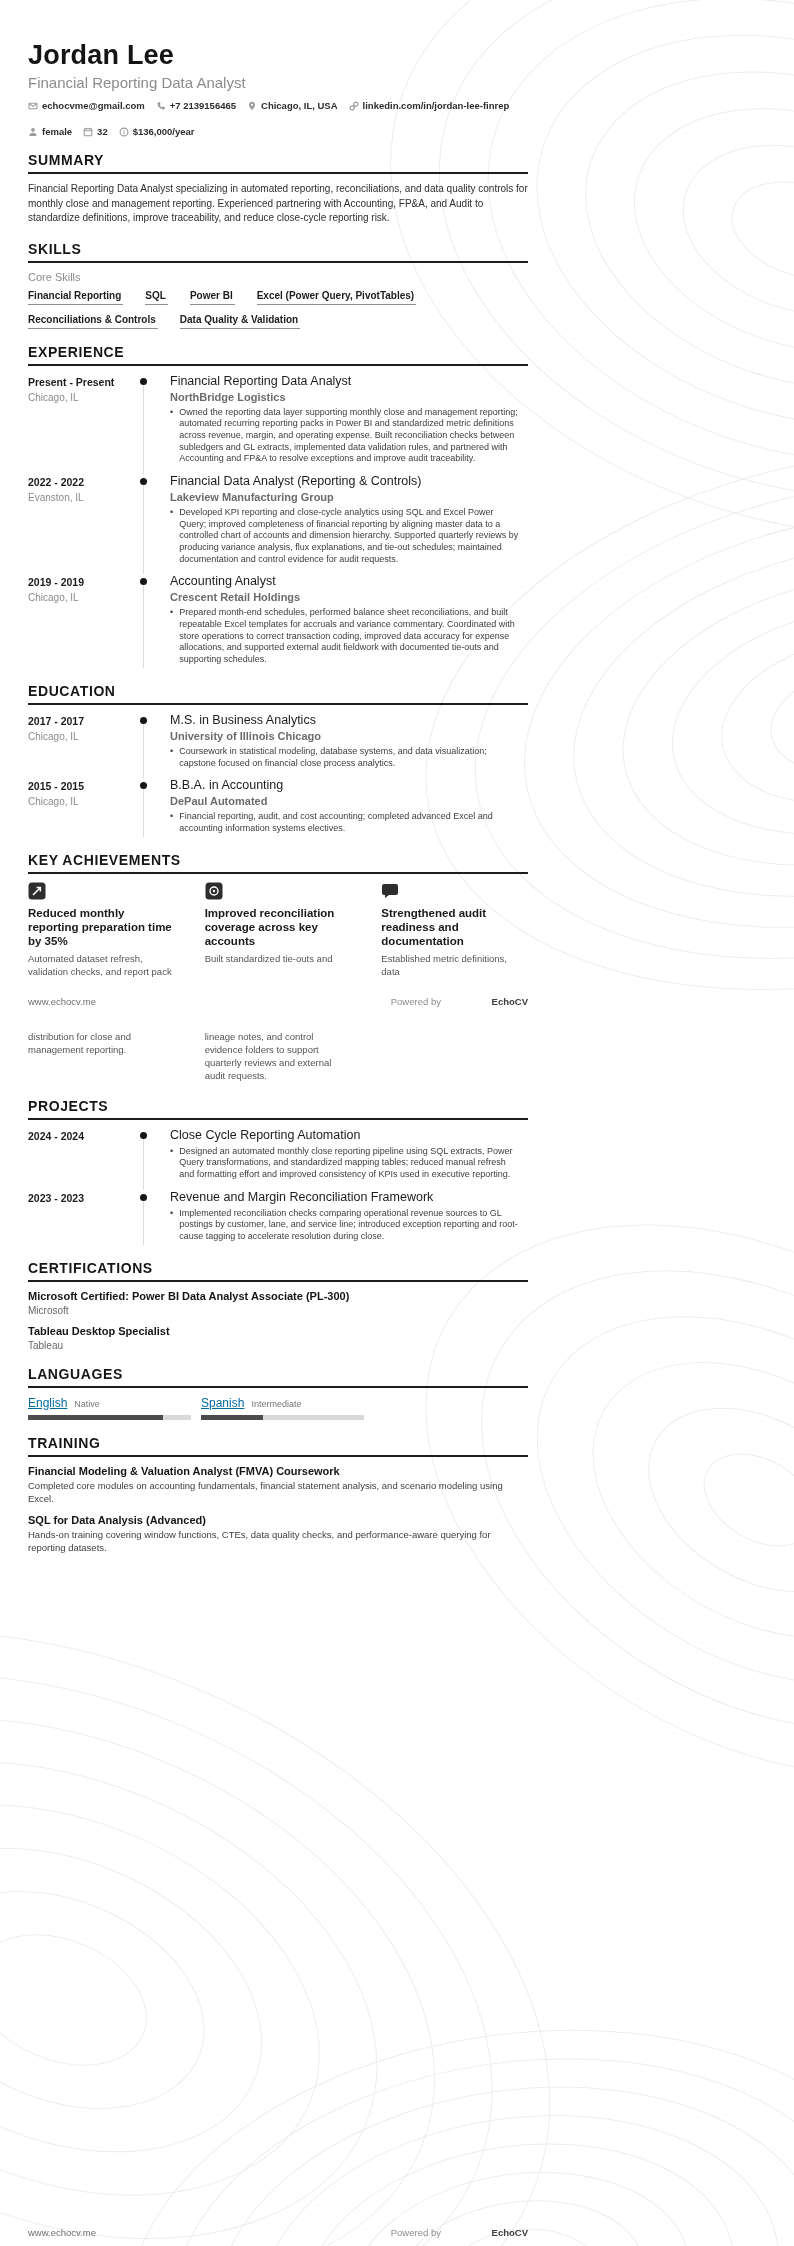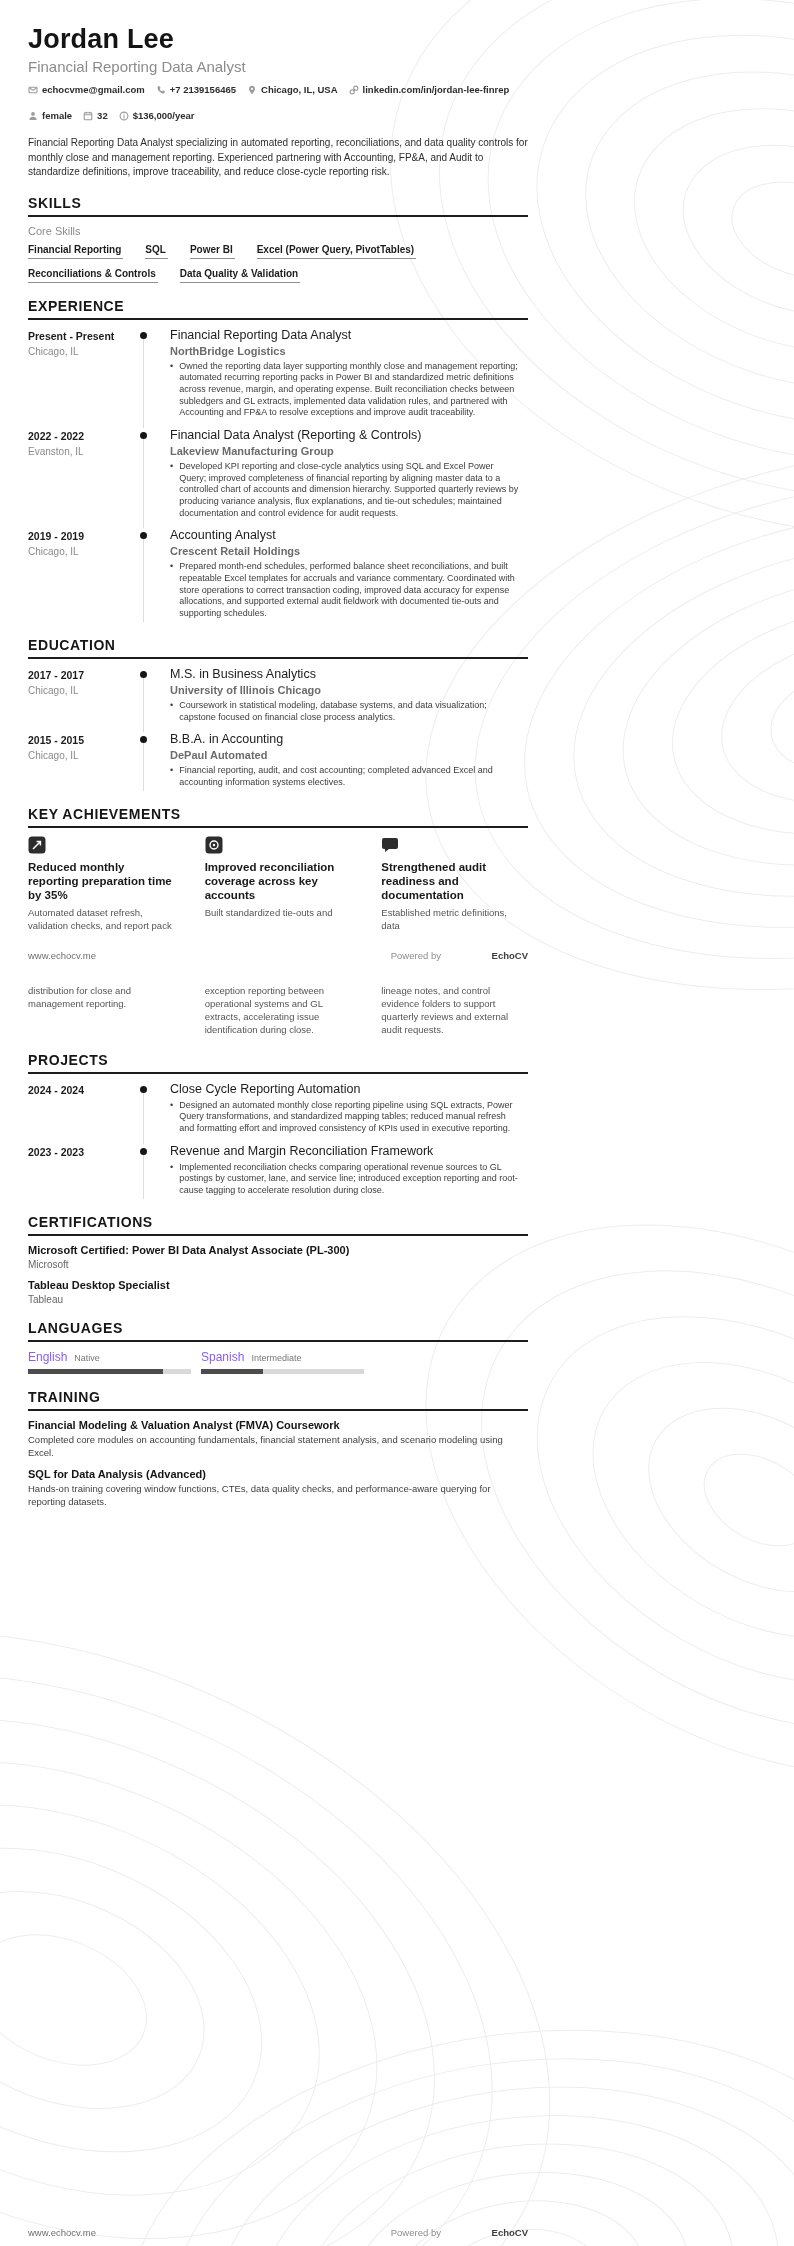--- a/index.html
+++ b/index.html
@@ -1,21 +1,21 @@
 <!DOCTYPE html>
 <html><head>
 <meta charset="utf-8">
 <style>
   * { margin:0; padding:0; box-sizing:border-box; }
   html,body { background:#fff; }
   body { font-family:"Liberation Sans","DejaVu Sans",sans-serif; color:#1b1b1b; }
 
   .page { position:relative; width:794px; height:2246px; background:#ffffff; overflow:hidden; margin:0 auto; }
   .bg { position:absolute; inset:0; z-index:0; }
-  .content { position:relative; z-index:1; width:528px; padding:24px 0 0 28px; }
+  .content { position:relative; z-index:1; width:528px; padding:24px 0 0 28px;margin-top:16px; }
 
   
   .name { font-size:27px; font-weight:700; color:#141414; letter-spacing:.2px; }
   .job-title { font-size:15px; font-weight:500; color:#8c8c8c; margin-top:3px; }
   .contact-row { display:flex; flex-wrap:wrap; gap:15px 11px; margin-top:9px; width:500px; }
   .contact-item { display:flex; align-items:center; gap:4px; font-size:9.5px; font-weight:700; color:#2d2d2d; white-space:nowrap; }
   .cicon { width:10px; height:10px; flex:0 0 auto; display:block; }
   .cicon .st { fill:none; stroke:#9b9b9b; stroke-width:1.1; }
   .cicon .fl { fill:#9b9b9b; }
 
@@ -59,21 +59,21 @@
   .ach-continued { margin-top:24px; }
 
   
   .cert-name { font-size:11px; font-weight:700; color:#151515; }
   .cert-issuer { font-size:10px; color:#666; margin:3px 0 9px; }
 
   
   .lang-row { display:flex; gap:10px; }
   .lang-item { width:163px; }
   .lang-head { display:flex; align-items:baseline; gap:7px; }
-  .lang-name { font-size:12px; color:#8b5cf6; }
+  .lang-name { font-size:12px; color:#0369a1;text-decoration:underline; }
   .lang-level { font-size:9px; color:#777; }
   .lang-bar { height:5px; background:#d9d9d9; margin-top:5px; }
   .lang-fill { height:100%; background:#4c4c4c; }
 
   
   .training-name { font-size:11px; font-weight:700; color:#151515; }
   .training-desc { font-size:9.5px; color:#3e3e3e; line-height:1.35; margin:3px 0 9px; }
 </style>
 </head>
 <body>
@@ -186,20 +186,21 @@
               <circle class="st" cx="5" cy="5" r="3.9"></circle>
               <path class="fl" d="M4.5 4.2 H5.5 V7.4 H4.5 Z"></path>
               <circle class="fl" cx="5" cy="3" r="0.6"></circle>
             </svg>
           <span>$136,000/year</span>
         </span>
       </div>
     </div>
 
     <div class="section">
+      <div class="section-heading">SUMMARY</div>
       <div class="summary-text">Financial Reporting Data Analyst specializing in automated reporting, reconciliations, and data quality controls for monthly close and management reporting. Experienced partnering with Accounting, FP&amp;A, and Audit to standardize definitions, improve traceability, and reduce close-cycle reporting risk.</div>
     </div>
 
     <div class="section">
       <div class="section-heading">SKILLS</div>
       <div class="group-label">Core Skills</div>
       <div class="skill-tags">
         <span class="skill-tag">Financial Reporting</span>
         <span class="skill-tag">SQL</span>
         <span class="skill-tag">Power BI</span>
@@ -322,21 +323,20 @@
       </div>
     </div>
 
     <div class="page-footer">
       <span class="footer-site">www.echocv.me</span>
       <span class="footer-powered"><span>Powered by </span><span class="footer-brand">EchoCV</span></span>
     </div>
 
     <div class="ach-grid ach-continued">
       <div class="ach-desc">distribution for close and management reporting.</div>
-      <div class="ach-desc">exception reporting between operational systems and GL extracts, accelerating issue identification during close.</div>
       <div class="ach-desc">lineage notes, and control evidence folders to support quarterly reviews and external audit requests.</div>
     </div>
 
     <div class="section">
       <div class="section-heading">PROJECTS</div>
 
       <div class="entry">
         <div>
           <div class="entry-dates">2024 - 2024</div>
         </div>

